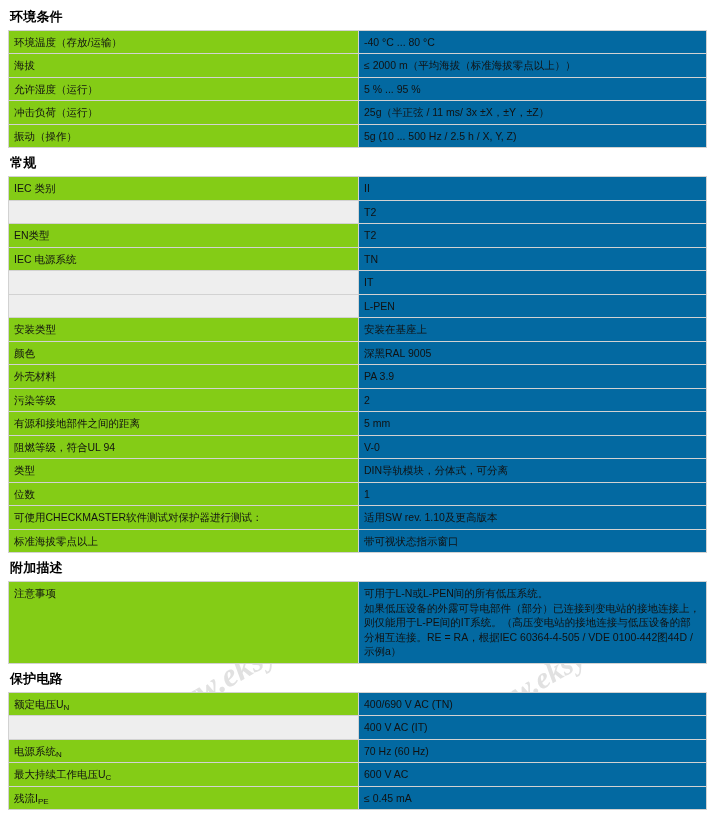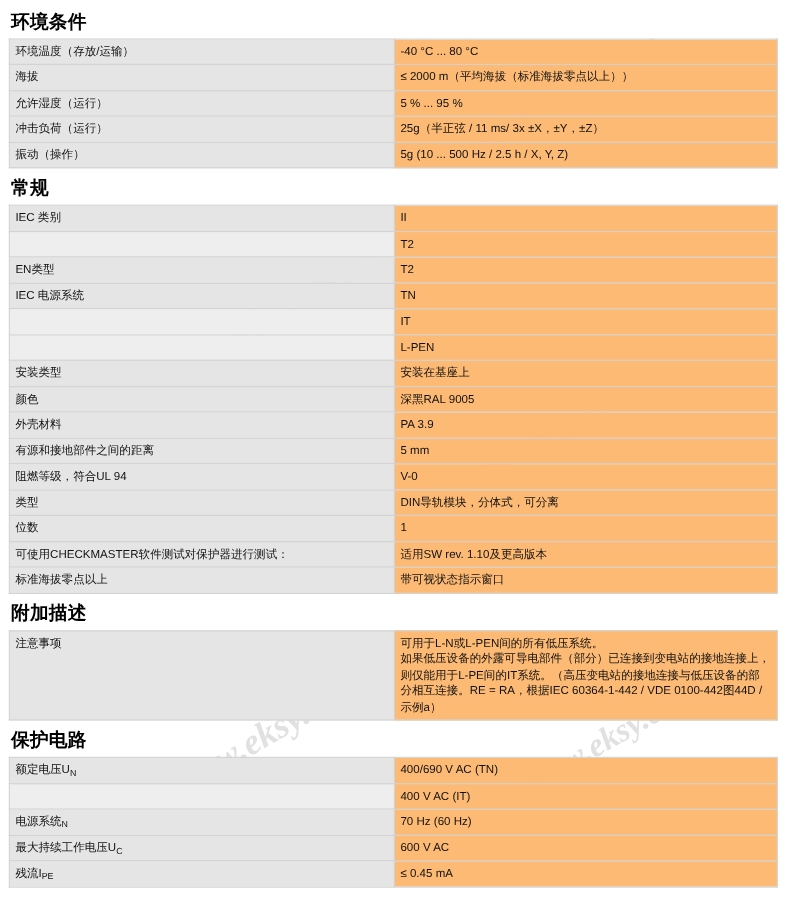--- a/index.html
+++ b/index.html
@@ -17,21 +17,21 @@
     height: 815px;
     overflow: hidden;
   }
   .page {
     position: relative;
     width: 714px;
     padding: 6px 8px 0 8px;
     z-index: 2;
   }
   .section-title {
-    font-size: 17px;
+    font-size: 13px;
     font-weight: bold;
     color: #000;
     margin: 6px 0 4px 2px;
     letter-spacing: 0.2px;
   }
   .section-title.first { margin-top: 2px; }
   table.spec {
     width: 698px;
     border-collapse: collapse;
     table-layout: fixed;
@@ -40,26 +40,26 @@
   table.spec td {
     border: 1px solid #d2d2d2;
     padding: 4px 6px 4px 5px;
     vertical-align: top;
     line-height: 1.38;
     font-size: 10.5px;
     height: 21px;
   }
   td.label {
     width: 350px;
-    background: #e5e5e5;
+    background: #84cc16;
     color: #111;
   }
   td.value {
     width: 348px;
-    background: #fdba74;
+    background: #0369a1;
     color: #111;
   }
   td.label.blank { background: #eeeeee; }
   .wm-layer {
     position: absolute;
     top: 0; left: 0;
     width: 714px; height: 815px;
     overflow: hidden;
     z-index: 1;
     pointer-events: none;
@@ -160,20 +160,24 @@
       </tr>
       <tr>
         <td class="label">颜色</td>
         <td class="value">深黑RAL 9005</td>
       </tr>
       <tr>
         <td class="label">外壳材料</td>
         <td class="value">PA 3.9</td>
       </tr>
       <tr>
+        <td class="label">污染等级</td>
+        <td class="value">2</td>
+      </tr>
+      <tr>
         <td class="label">有源和接地部件之间的距离</td>
         <td class="value">5 mm</td>
       </tr>
       <tr>
         <td class="label">阻燃等级，符合UL 94</td>
         <td class="value">V-0</td>
       </tr>
       <tr>
         <td class="label">类型</td>
         <td class="value">DIN导轨模块，分体式，可分离</td>
@@ -192,21 +196,21 @@
       </tr>
     </tbody>
   </table>
 
   <div class="section-title">附加描述</div>
   <table class="spec">
     <tbody>
       <tr>
         <td class="label">注意事项</td>
         <td class="value note-cell" style="white-space: pre-line;">可用于L-N或L-PEN间的所有低压系统。
-如果低压设备的外露可导电部件（部分）已连接到变电站的接地连接上，则仅能用于L-PE间的IT系统。（高压变电站的接地连接与低压设备的部分相互连接。RE = RA，根据IEC 60364-1-442 / VDE 0100-442图44D / 示例a）</td>
+如果低压设备的外露可导电部件（部分）已连接到变电站的接地连接上，则仅能用于L-PE间的IT系统。（高压变电站的接地连接与低压设备的部分相互连接。RE = RA，根据IEC 60364-4-505 / VDE 0100-442图44D / 示例a）</td>
       </tr>
     </tbody>
   </table>
 
   <div class="section-title">保护电路</div>
   <table class="spec">
     <tbody>
       <tr>
         <td class="label"><span>额定电压U</span><sub>N</sub></td>
         <td class="value">400/690 V AC (TN)</td>

